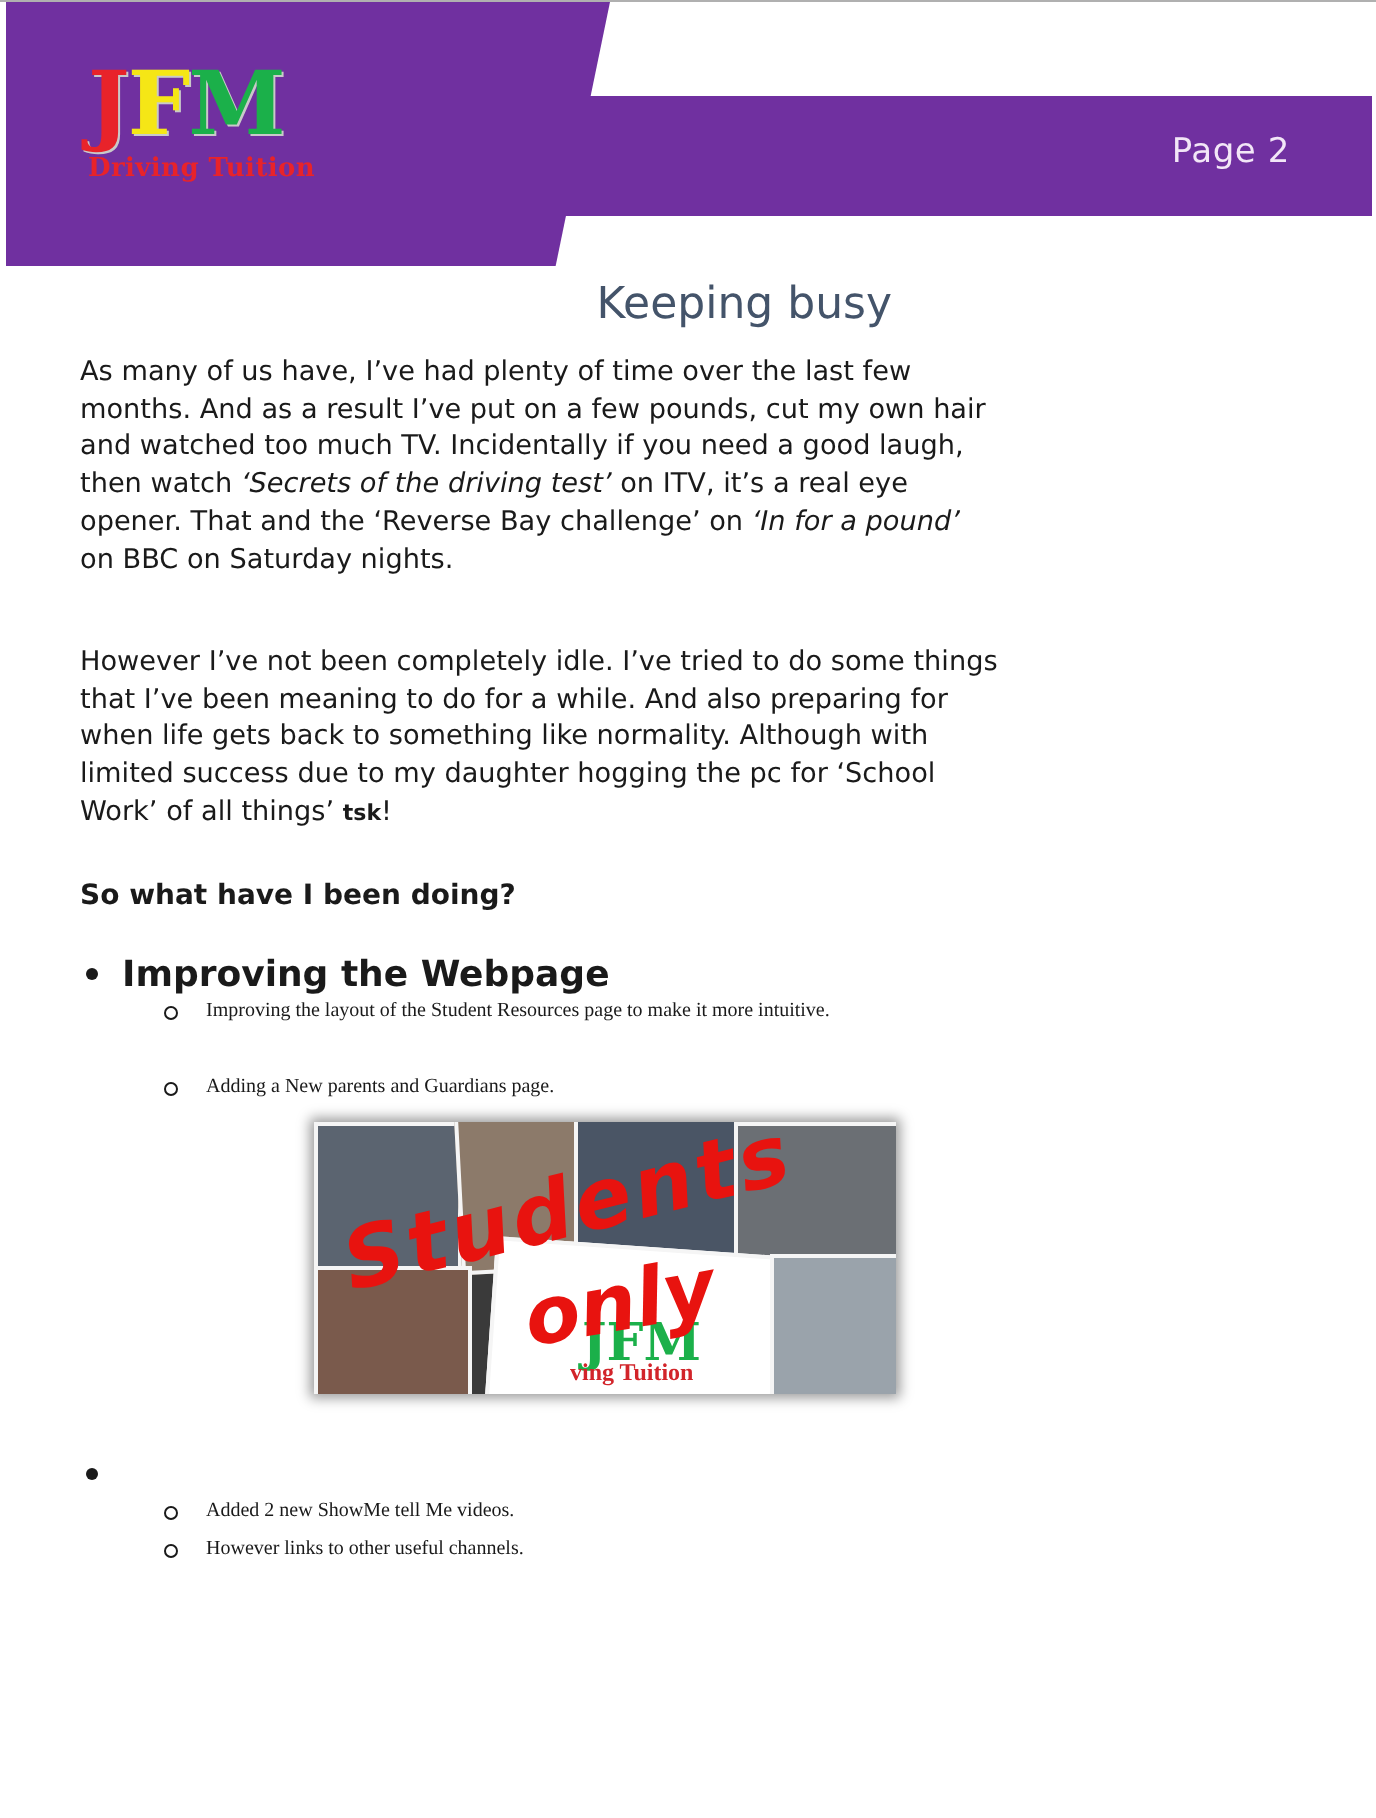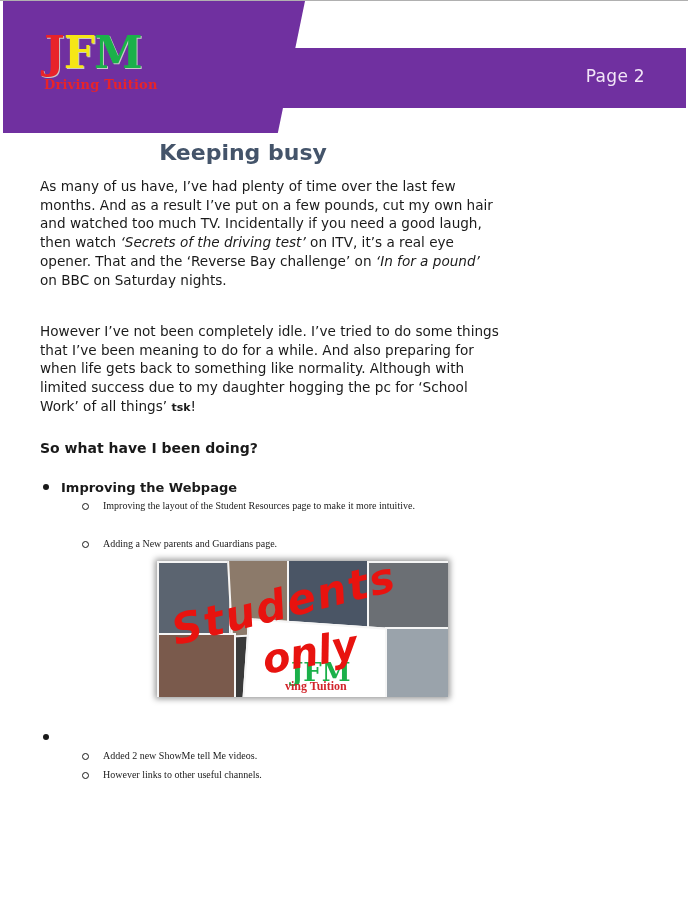--- a/index.html
+++ b/index.html
@@ -28,38 +28,38 @@
       font-family: "DejaVu Serif", serif; font-weight: bold; font-size: 44px; line-height: 46px;
       letter-spacing: -1px;
     }
     .logo-letters span { text-shadow: 1px 1px 0 #c9c9c9; }
     .logo-sub {
       position: absolute; left: 0; top: 47px;
       font-family: "DejaVu Serif", serif; font-weight: bold; font-size: 13px;
       color: #e8232a; letter-spacing: 0.2px; white-space: nowrap;
     }
     .title {
-      position: absolute; left: 40px; top: 140px; width: 406px; text-align: center;
-      font-family: "DejaVu Sans", sans-serif; font-weight: bold; font-size: 22px;
+      position: absolute; left: 40px; top: 140px; width: 406px; text-align: right;
+      font-family: "DejaVu Sans", sans-serif; font-weight: normal; font-size: 22px;
       color: #44546a;
     }
     .para {
       position: absolute; left: 40px; width: 460px; text-align: left;
       font-family: "DejaVu Sans", sans-serif; font-size: 13.6px; line-height: 18.7px;
       color: #1a1a1a; margin: 0;
     }
     .para1 { top: 177px; }
     .para2 { top: 322px; }
     .para .small-bold { font-weight: bold; font-size: 11px; }
     .heading {
       position: absolute; left: 40px; top: 440px;
       font-family: "DejaVu Sans", sans-serif; font-weight: bold; font-size: 14px;
     }
     .bullet-row {
-      position: absolute; left: 40px; font-weight: bold; font-size: 13px; line-height: 18px;
+      position: absolute; left: 40px; font-weight: bold; font-size: 18px; line-height: 18px;
       font-family: "DejaVu Sans", sans-serif;
     }
     .bullet-dot { display: inline-block; width: 6px; height: 6px; background: #1a1a1a; border-radius: 50%; vertical-align: middle; margin: 0 12px 3px 3px; }
     .sub-row {
       position: absolute; left: 82px; font-size: 10px; line-height: 18.7px;
       font-family: Liberation Serif, serif; width: 540px;
     }
     .sub-circle { position: absolute; left: 0; top: 6px; width: 5px; height: 5px; border: 1px solid #1a1a1a; border-radius: 50%; }
     .sub-text { display: block; margin-left: 21px; }
     .photo {

